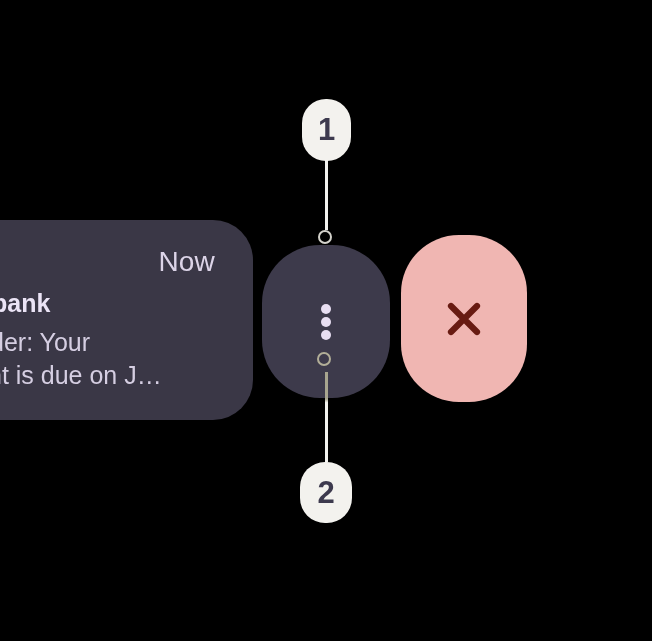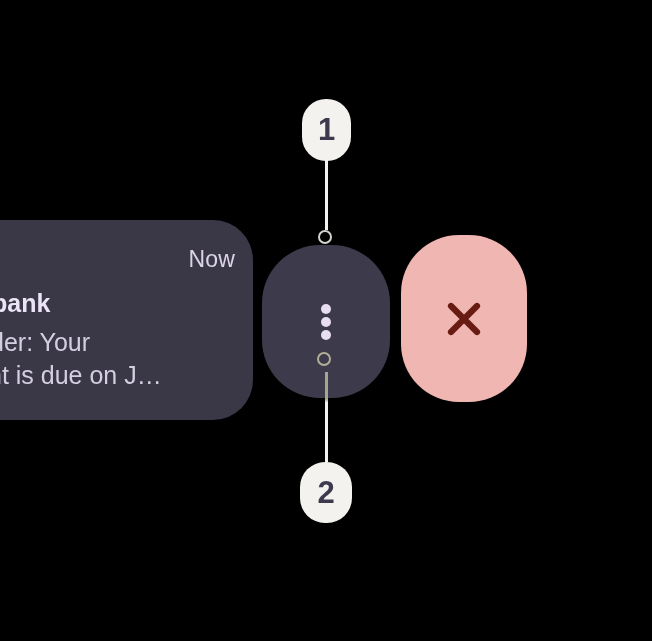--- a/index.html
+++ b/index.html
@@ -20,22 +20,22 @@
     left: -62px;
     top: 220px;
     width: 315px;
     height: 200px;
     background: #3a3746;
     border-radius: 40px;
   }
   .notification-timestamp {
     position: absolute;
     top: 26px;
-    right: 18px;
-    font-size: 23px;
+    right: 38px;
+    font-size: 28px;
     color: #dcd4e8;
     letter-spacing: 0.2px;
   }
   .notification-title {
     position: absolute;
     left: 54px;           
     top: 69px;
     font-size: 25px;
     font-weight: 700;
     color: #ebe4f6;

